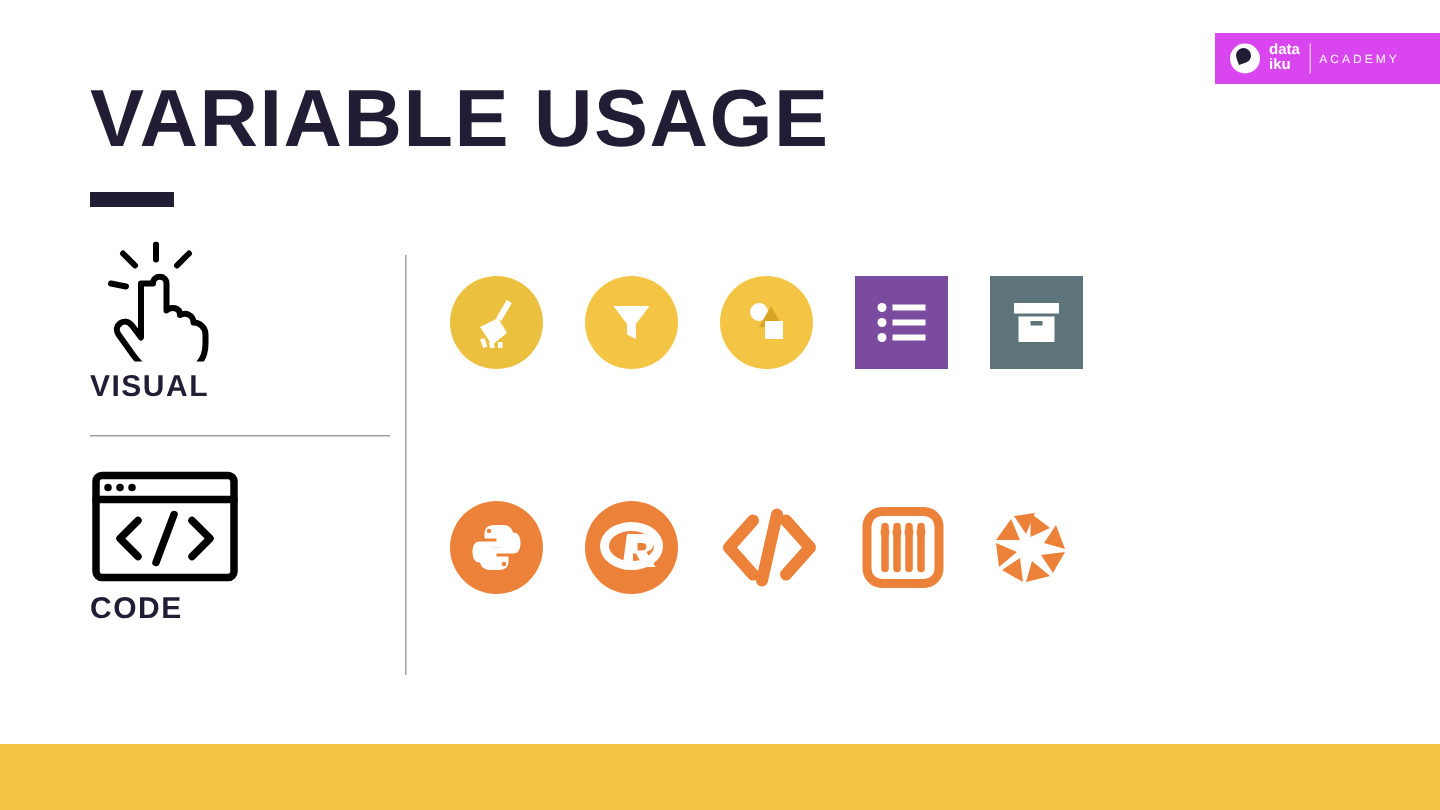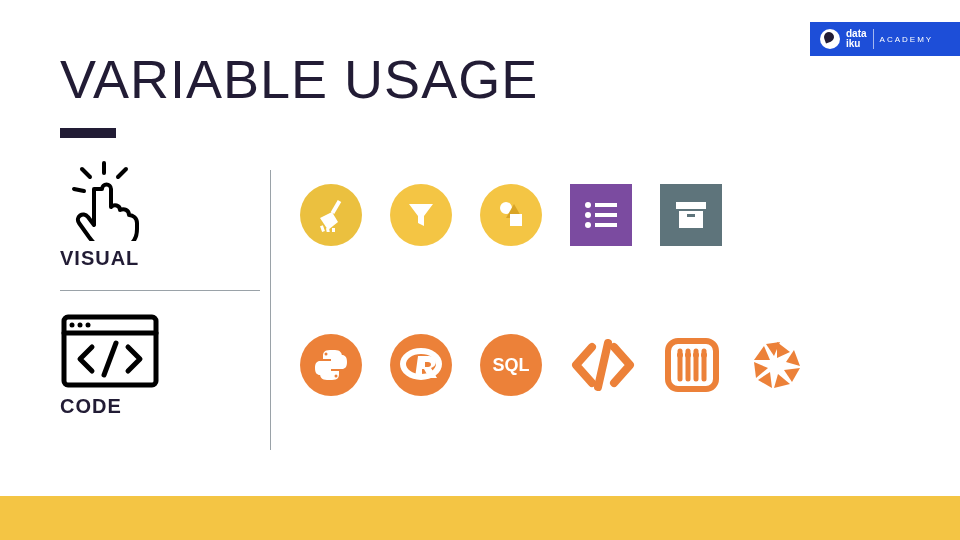--- a/index.html
+++ b/index.html
@@ -9,32 +9,32 @@
     background: #fff;
     font-family: "Arial Narrow", Arial, sans-serif;
     position: relative;
     overflow: hidden;
   }
   .title {
     position: absolute;
     top: 48px;
     left: 60px;
     font-size: 54px;
-    font-weight: 400;
+    font-weight: 700;
     color: #221C35;
     letter-spacing: 1px;
     font-family: Arial, sans-serif;
   }
   .logo-badge {
     position: absolute;
     top: 22px;
     right: 0;
     width: 150px;
     height: 34px;
-    background: #1d4ed8;
+    background: #d946ef;
     display: flex;
     align-items: center;
     gap: 6px;
     padding-left: 10px;
   }
   .logo-mark {
     width: 20px; height: 20px;
     background: #fff;
     border-radius: 50%;
     position: relative;
@@ -255,25 +255,20 @@
             <circle cx="14" cy="8" r="1.5" fill="#ec8139"></circle>
             <circle cx="24" cy="30" r="1.5" fill="#ec8139"></circle>
           </svg>
       </div>
       <div class="circ orange-circ">
         <svg width="46" height="46" viewBox="0 0 46 46">
             <ellipse cx="23" cy="22" rx="18" ry="13" fill="none" stroke="#fff" stroke-width="6"></ellipse>
             <path fill="#fff" d="M20 14 h11 c5 0 7 3 7 6 s-2 5-5 6 l6 10 h-8 l-5-9 h-2 v9 h-7z M27 20 v5 h3 c2 0 3-1 3-2.5 s-1-2.5-3-2.5z"></path>
           </svg>
       </div>
-      <div class="circ orange-circ">
-        <svg width="50" height="30" viewBox="0 0 50 30">
-            <text x="25" y="21" text-anchor="middle" font-family="Arial Black, Arial" font-size="18" font-weight="900" fill="#fff">SQL</text>
-          </svg>
-      </div>
       <div>
         <svg width="66" height="56" viewBox="0 0 66 56">
             <g stroke="#ec8139" stroke-width="8" fill="none" stroke-linecap="round" stroke-linejoin="round">
               <polyline points="22,10 6,28 22,46"></polyline>
               <polyline points="44,10 60,28 44,46"></polyline>
               <line x1="38" y1="6" x2="28" y2="50"></line>
             </g>
           </svg>
       </div>
       <div>

